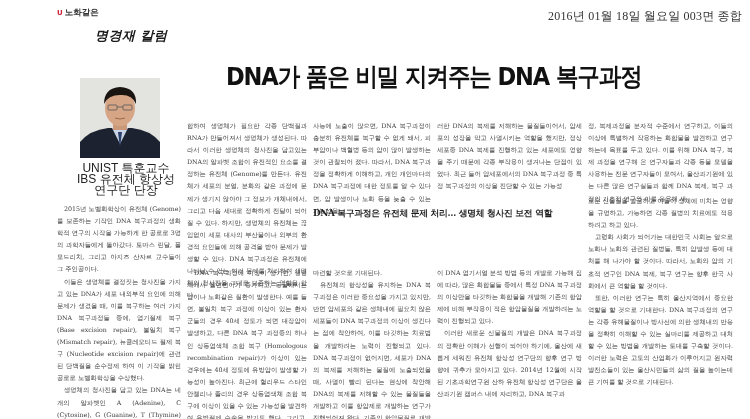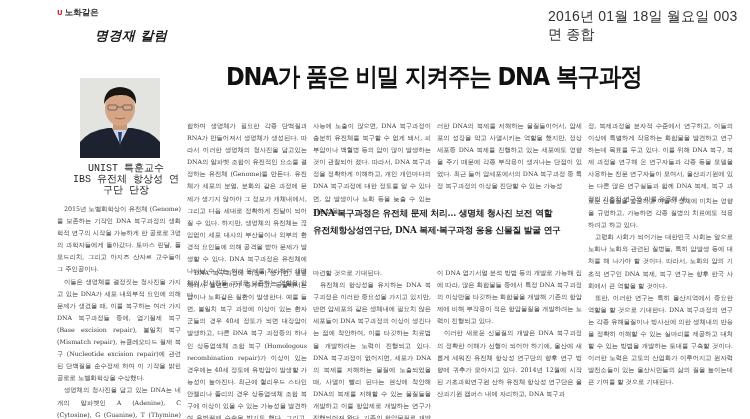--- a/index.html
+++ b/index.html
@@ -2,30 +2,30 @@
 <html><head>
 <meta charset="utf-8">
 <style>
   * { margin: 0; padding: 0; box-sizing: border-box; }
   html, body { width: 750px; height: 419px; background: #ffffff; overflow: hidden; }
   body { position: relative; font-family: "DejaVu Serif", "Liberation Serif", serif; color: #2a2a2a; }
 
   .masthead { position: absolute; left: 57px; top: 7px; font-family: "DejaVu Sans", "Liberation Sans", sans-serif; font-size: 8.5px; font-weight: bold; color: #333; display: flex; align-items: center; gap: 1px; }
   .masthead .logo-mark { color: #d0223a; font-size: 7px; font-weight: bold; margin-right: 1px; }
 
-  .date-line { position: absolute; left: 548px; top: 8px; font-family: Liberation Sans, sans-serif; font-size: 14px; color: #333; letter-spacing: 0.2px; }
+  .date-line { position: absolute; left: 548px; top: 8px; font-family: Liberation Serif, serif; font-size: 12px; color: #333; letter-spacing: 0.2px; }
 
   .column-label { position: absolute; left: 95px; top: 27px; font-family: "DejaVu Sans", "Liberation Sans", sans-serif; font-size: 13px; font-weight: bold; color: #1a1a1a; letter-spacing: 0.5px; font-style: italic; }
 
   .headline { position: absolute; left: 226px; top: 60px; font-family: "DejaVu Sans", "Liberation Sans", sans-serif; font-size: 25px; font-weight: bold; color: #111; letter-spacing: -1.2px; transform: scaleX(0.9); transform-origin: left top; white-space: nowrap; }
 
   .photo { position: absolute; left: 80px; top: 78px; width: 80px; height: 80px; overflow: hidden; background: #dcdcd8; }
   .photo svg { display: block; }
 
-  .byline { position: absolute; left: 70px; top: 163px; width: 112px; text-align: center; font-family: Liberation Mono, monospace; font-size: 10px; color: #222; line-height: 11px; }
+  .byline { position: absolute; left: 70px; top: 163px; width: 112px; text-align: center; font-family: Liberation Sans, sans-serif; font-size: 12px; color: #222; line-height: 11px; }
 
   .col { position: absolute; font-size: 6.3px; line-height: 12.1px; color: #3a3a3a; text-align: justify; }
   .col p { text-indent: 0; }
   .col p.indent { text-indent: 7px; }
   .col1 { left: 57px; top: 203px; width: 124px; }
   .col2 { left: 187px; top: 120px; width: 120px; }
   .col3 { left: 313px; top: 120px; width: 118px; }
   .col4 { left: 437px; top: 120px; width: 145px; }
   .col5 { left: 588px; top: 120px; width: 145px; }
   .col2b { left: 187px; top: 267px; width: 120px; }
@@ -104,14 +104,13 @@
   <p>정, 복제과정을 분자적 수준에서 연구하고, 이들의 이상에 특별하게 작용하는 화합물을 발견하고 연구하는데 목표를 두고 있다. 이를 위해 DNA 복구, 복제 과정을 연구해 온 연구자들과 각종 동물 모델을 사용하는 전문 연구자들이 모여서, 울산과기원에 있는 다른 많은 연구실들과 함께 DNA 복제, 복구 과정의 기초적 연구와 이를 응용해 새</p>
 </div>
 <div class="col col5b">
   <p>로운 신물질을 발굴하고 이들이 생체에 미치는 영향을 규명하고, 가능하면 각종 질병의 치료에도 적용하려고 하고 있다.</p>
   <p class="indent">고령화 사회가 되어가는 대한민국 사회는 앞으로 노화나 노화와 관련된 질병들, 특히 암발생 등에 대처를 해 나가야 할 것이다. 따라서, 노화와 암의 기초적 연구인 DNA 복제, 복구 연구는 향후 한국 사회에서 큰 역할을 할 것이다.</p>
   <p class="indent">또한, 이러한 연구는 특히 울산지역에서 중요한 역할을 할 것으로 기대한다. DNA 복구과정의 연구는 각종 유해물질이나 방사선에 의한 생체내의 반응을 정확히 이해할 수 있는 실마리를 제공하고 대처할 수 있는 방법을 개발하는 토대를 구축할 것이다. 이러한 노력은 고도의 산업화가 이루어지고 원자력 발전소들이 있는 울산시민들의 삶의 질을 높이는데 큰 기여를 할 것으로 기대된다.</p>
 </div>
 
 <div class="subheads">
   <div>DNA 복구과정은 유전체 문제 처리… 생명체 청사진 보전 역할</div>
-  <div>유전체항상성연구단, DNA 복제·복구과정 응용 신물질 발굴 연구</div>
 </div>
 
 </body></html>

